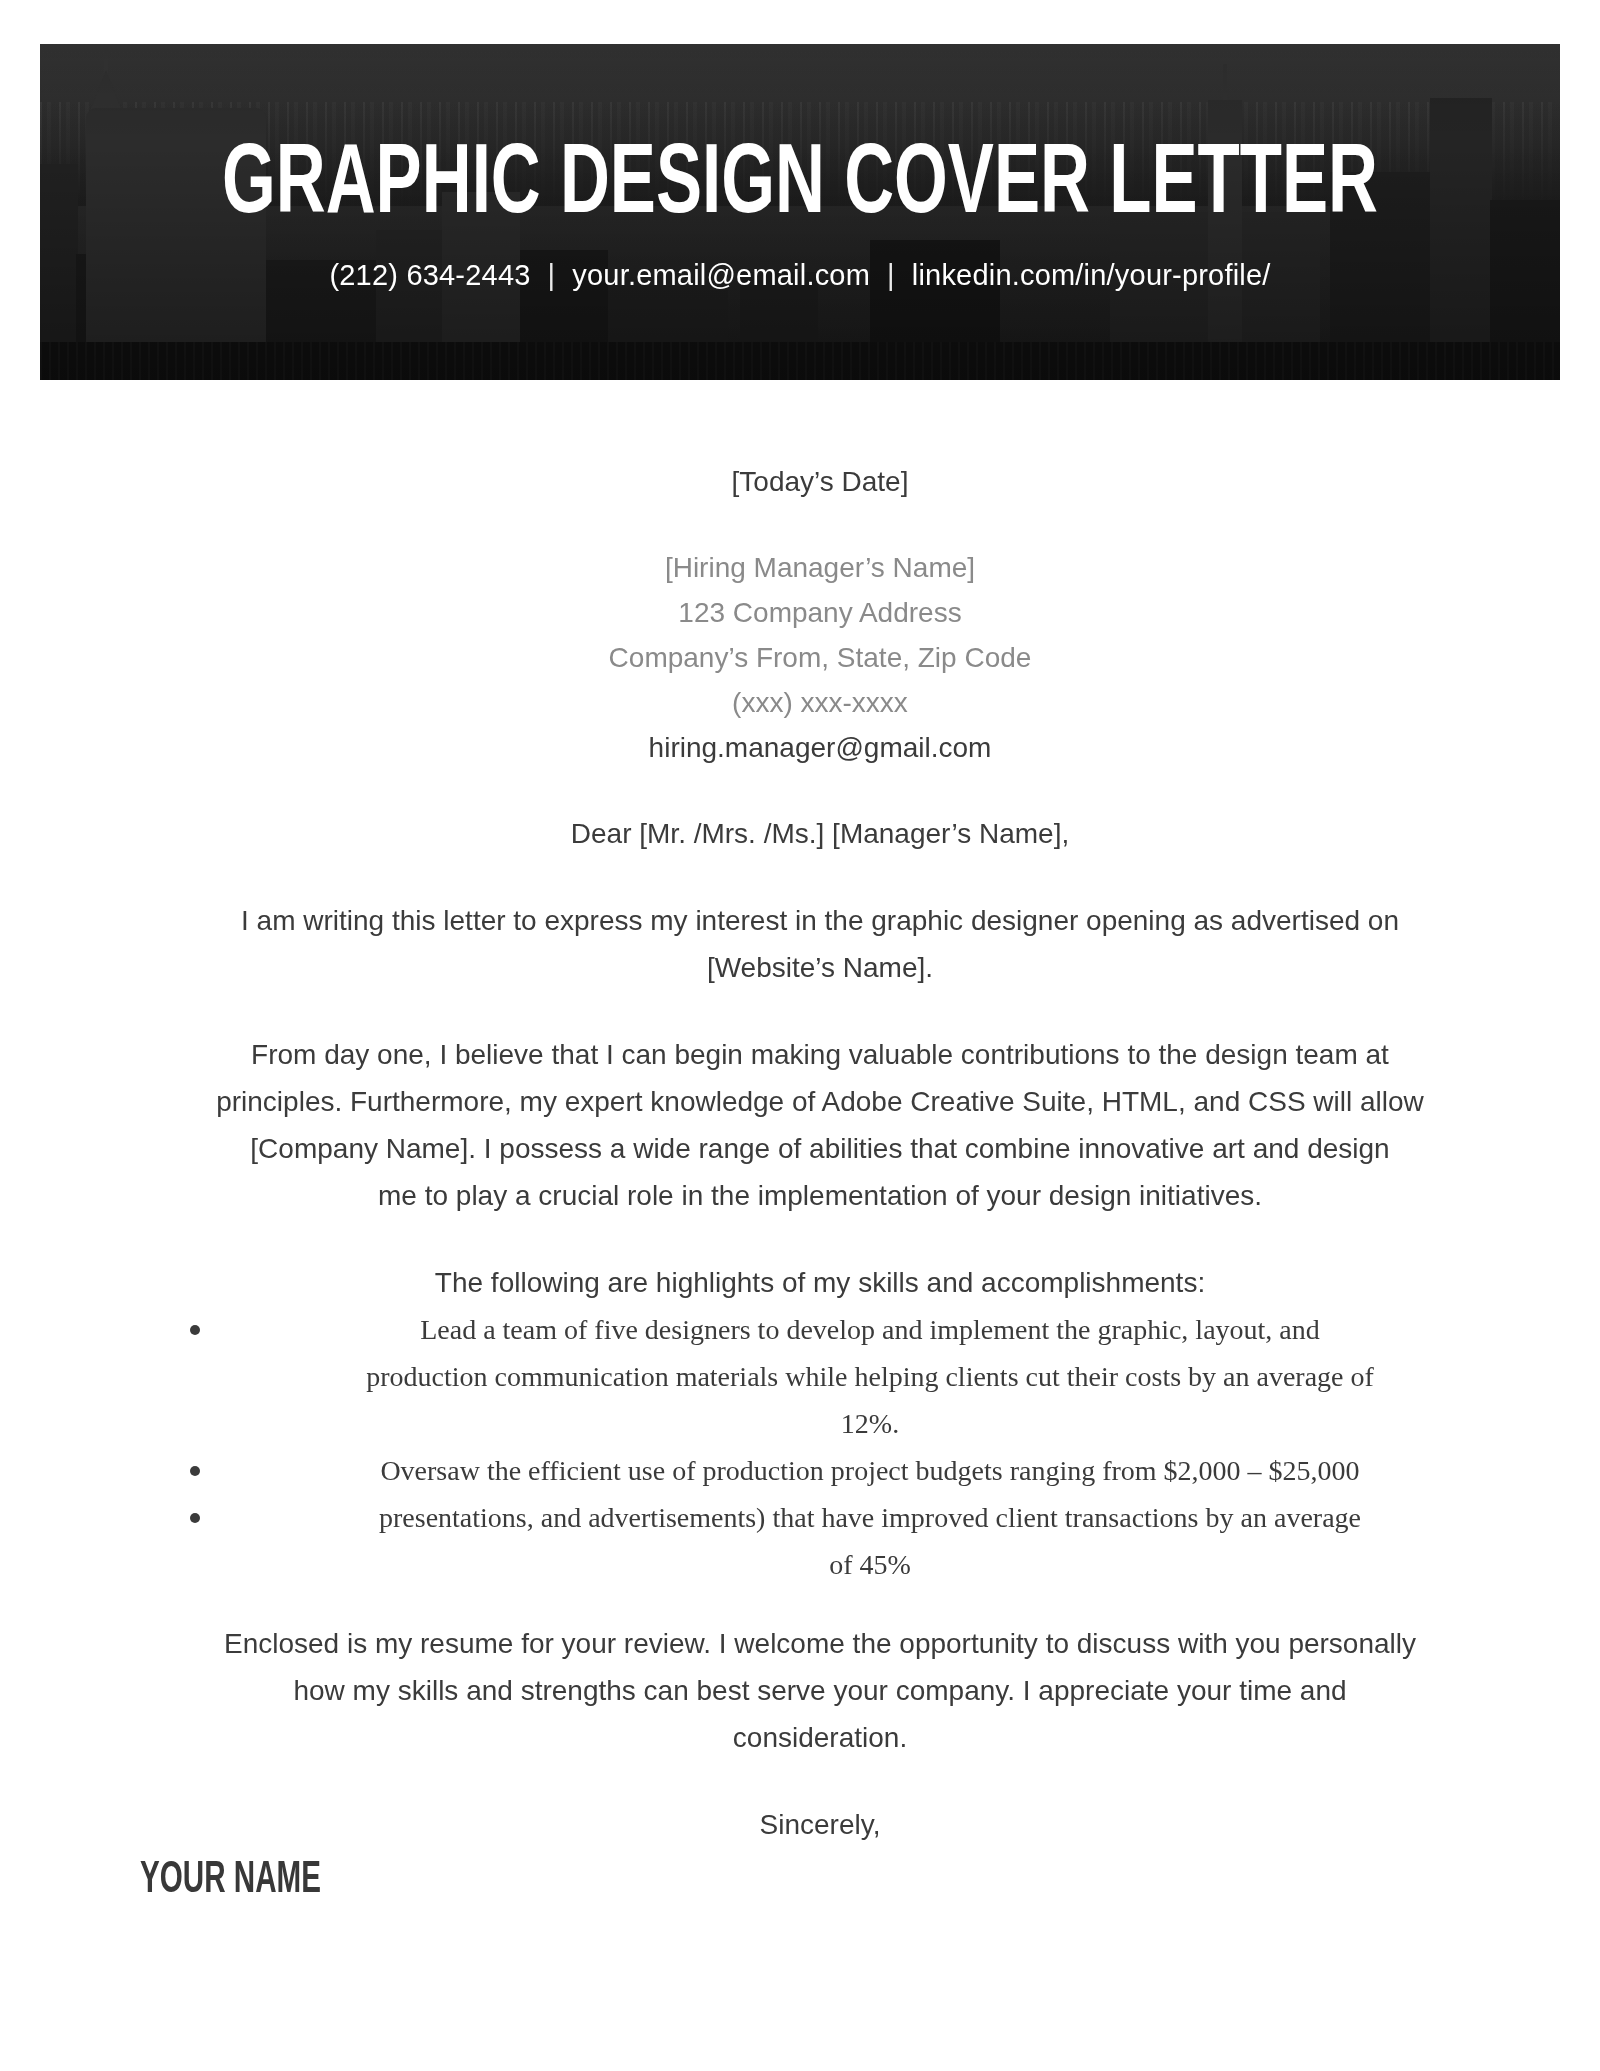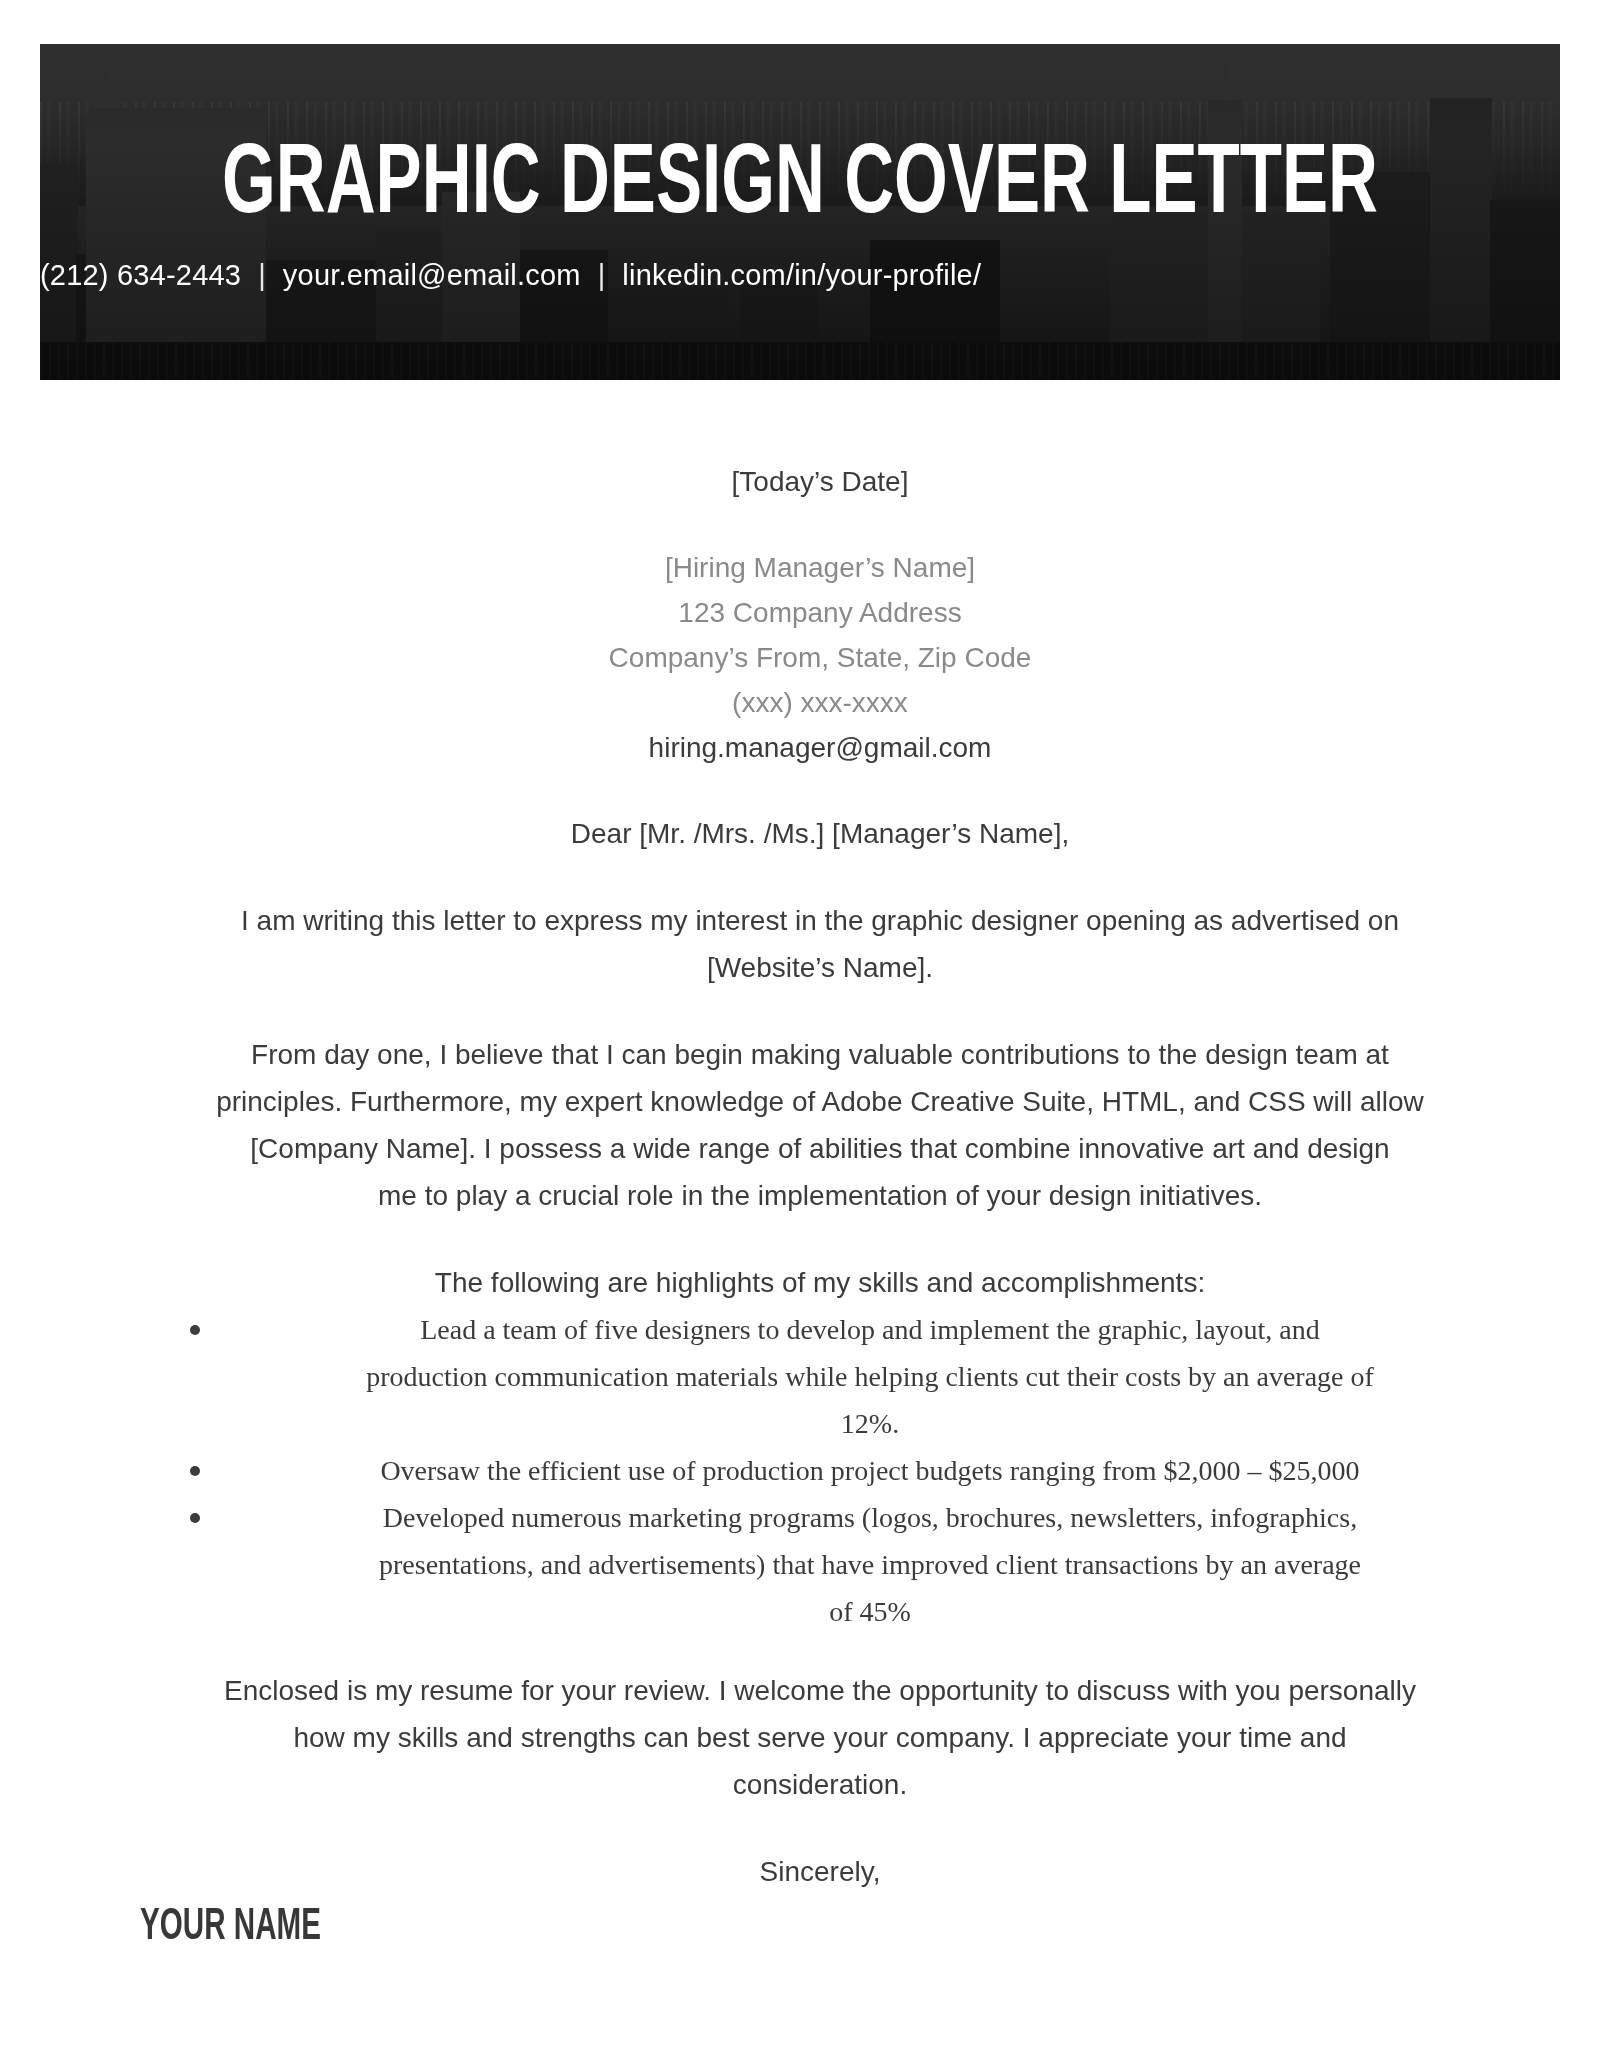--- a/index.html
+++ b/index.html
@@ -32,21 +32,21 @@
                           repeating-linear-gradient(90deg, rgba(0,0,0,.14) 0 2px, rgba(0,0,0,0) 2px 13px);}
   .win-strong{background-image:repeating-linear-gradient(180deg, rgba(255,255,255,.07) 0 4px, rgba(0,0,0,0) 4px 12px),
                           repeating-linear-gradient(90deg, rgba(0,0,0,.18) 0 3px, rgba(0,0,0,0) 3px 26px);}
   .vignette{position:absolute;inset:0;
        background:linear-gradient(180deg, rgba(0,0,0,.10) 0%, rgba(0,0,0,0) 30%, rgba(0,0,0,.38) 100%);}
 
   .title-svg{position:absolute;left:0;top:0;z-index:5;display:block;}
   .hero-title{font-family:"Liberation Sans","DejaVu Sans",sans-serif;
               font-weight:700;font-size:98px;fill:var(--hero-text);}
   .contact{position:absolute;left:0;right:0;top:213px;z-index:5;
-           text-align:left;color:var(--hero-text);
+           text-align:center;color:var(--hero-text);
            font-size:29px;line-height:36px;font-weight:400;letter-spacing:.2px;}
   .contact .sep{margin:0 17px;color:#e9e9e9;font-weight:400;}
 
   
   .letter{position:absolute;left:140px;top:458px;width:1360px;
           color:var(--body-text);font-size:28px;line-height:47px;}
   .ln{display:block;white-space:nowrap;text-align:center;}
   .block{margin:0 0 40px 0;}
   .recipient{line-height:45px;}
   .muted{color:var(--muted-text);}
@@ -143,21 +143,20 @@
         <span class="ln">Lead a team of five designers to develop and implement the graphic, layout, and</span>
         <span class="ln">production communication materials while helping clients cut their costs by an average of</span>
         <span class="ln">12%.</span>
       </li>
       <li>
         <span class="li-dot"></span>
         <span class="ln">Oversaw the efficient use of production project budgets ranging from $2,000 – $25,000</span>
       </li>
       <li>
         <span class="li-dot"></span>
-        <span class="ln">Developed numerous marketing programs (logos, brochures, newsletters, infographics,</span>
         <span class="ln">presentations, and advertisements) that have improved client transactions by an average</span>
         <span class="ln">of 45%</span>
       </li>
     </ul>
 
     <div class="block">
       <span class="ln">Enclosed is my resume for your review. I welcome the opportunity to discuss with you personally</span>
       <span class="ln">how my skills and strengths can best serve your company. I appreciate your time and</span>
       <span class="ln">consideration.</span>
     </div>

